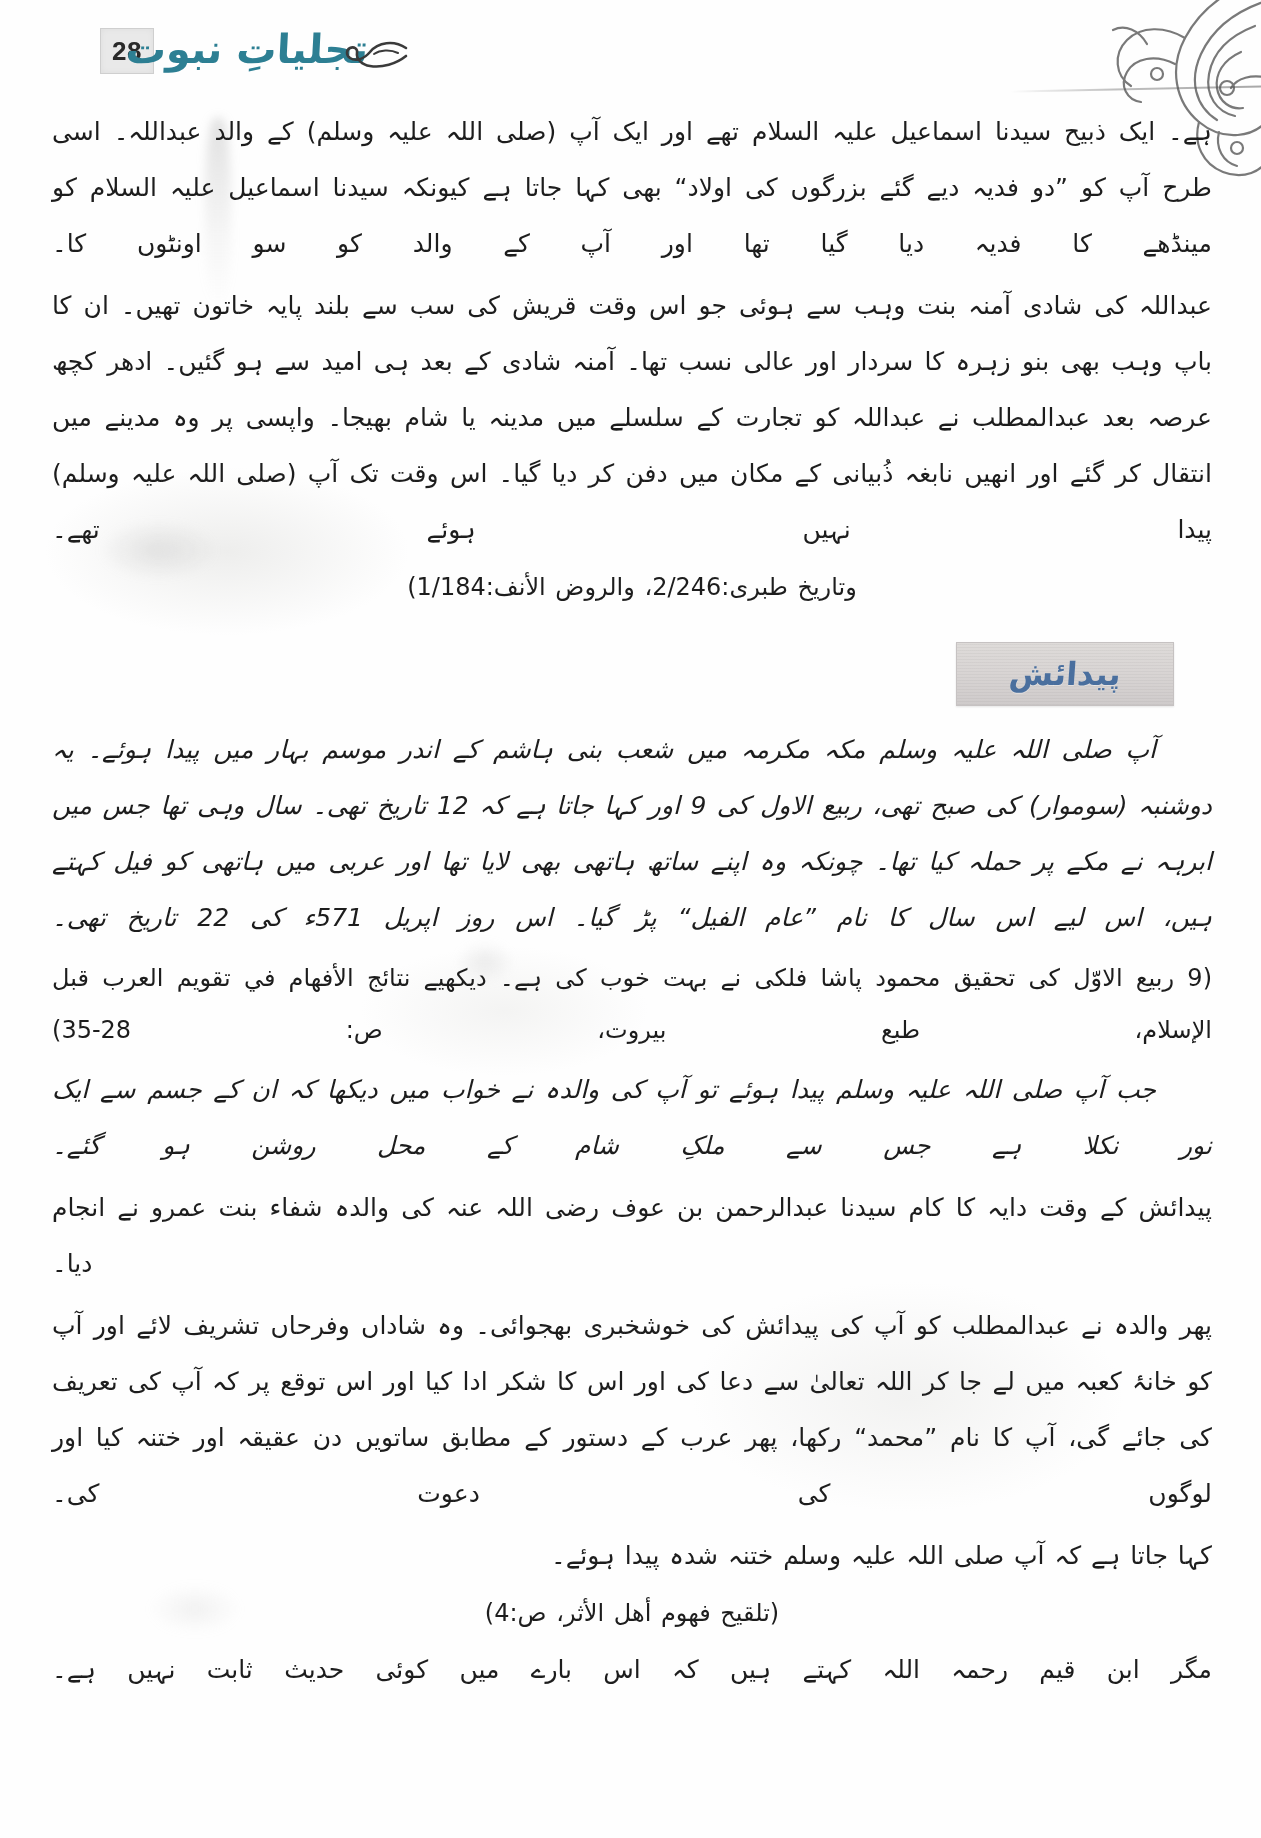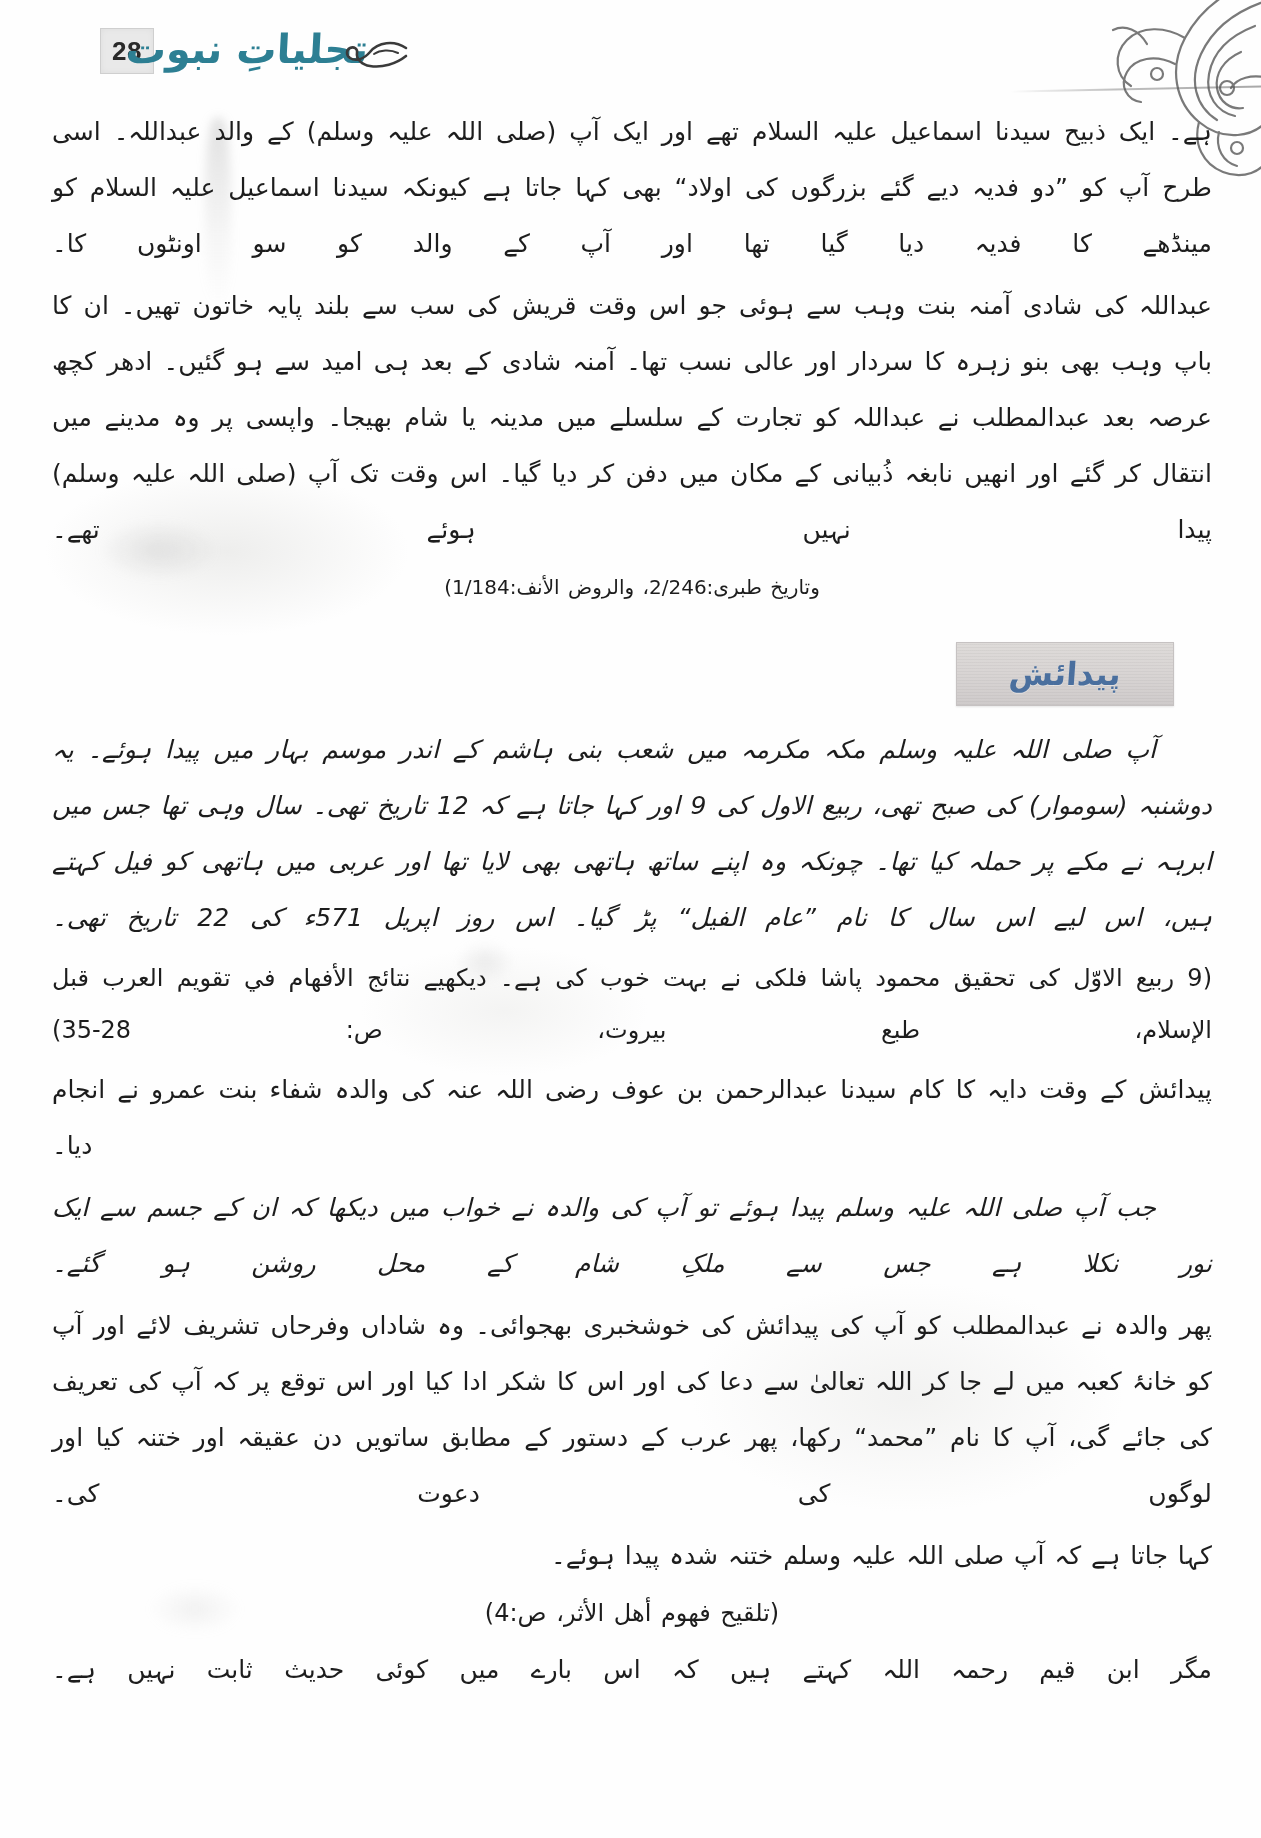--- a/index.html
+++ b/index.html
@@ -166,35 +166,35 @@
     </svg>
   </div>
 
   <div class="content">
 
     <p class="para stretch">ہے۔ ایک ذبیح سیدنا اسماعیل علیہ السلام تھے اور ایک آپ (صلی اللہ علیہ وسلم) کے والد عبداللہ۔ اسی طرح آپ کو ”دو فدیہ دیے گئے بزرگوں کی اولاد“ بھی کہا جاتا ہے کیونکہ سیدنا اسماعیل علیہ السلام کو مینڈھے کا فدیہ دیا گیا تھا اور آپ کے والد کو سو اونٹوں کا۔</p>
 
     <p class="para stretch">عبداللہ کی شادی آمنہ بنت وہب سے ہوئی جو اس وقت قریش کی سب سے بلند پایہ خاتون تھیں۔ ان کا باپ وہب بھی بنو زہرہ کا سردار اور عالی نسب تھا۔ آمنہ شادی کے بعد ہی امید سے ہو گئیں۔ ادھر کچھ عرصہ بعد عبدالمطلب نے عبداللہ کو تجارت کے سلسلے میں مدینہ یا شام بھیجا۔ واپسی پر وہ مدینے میں انتقال کر گئے اور انھیں نابغہ ذُبیانی کے مکان میں دفن کر دیا گیا۔ اس وقت تک آپ (صلی اللہ علیہ وسلم) پیدا نہیں ہوئے تھے۔</p>
 
 
-    <p class="para" style="text-align-last:center;font-size:20px;line-height:46px;">وتاریخ طبری:2/246، والروض الأنف:1/184)</p>
+    <p class="para" style="text-align-last:center;font-size:24px;line-height:46px;">وتاریخ طبری:2/246، والروض الأنف:1/184)</p>
 
     <div class="heading-wrap">
       <div class="heading-box">
         <span class="heading-text">پیدائش</span>
       </div>
     </div>
 
     <p class="para stretch first-line-indent">آپ صلی اللہ علیہ وسلم مکہ مکرمہ میں شعب بنی ہاشم کے اندر موسم بہار میں پیدا ہوئے۔ یہ دوشنبہ (سوموار) کی صبح تھی، ربیع الاول کی 9 اور کہا جاتا ہے کہ 12 تاریخ تھی۔ سال وہی تھا جس میں ابرہہ نے مکے پر حملہ کیا تھا۔ چونکہ وہ اپنے ساتھ ہاتھی بھی لایا تھا اور عربی میں ہاتھی کو فیل کہتے ہیں، اس لیے اس سال کا نام ”عام الفیل“ پڑ گیا۔ اس روز اپریل 571ء کی 22 تاریخ تھی۔</p>
 
     <p class="para stretch" style="font-size:24px;line-height:52px;">(9 ربیع الاوّل کی تحقیق محمود پاشا فلکی نے بہت خوب کی ہے۔ دیکھیے نتائج الأفهام في تقويم العرب قبل الإسلام، طبع بیروت، ص: 28-35)</p>
 
+    <p class="para stretch first-line-indent">جب آپ صلی اللہ علیہ وسلم پیدا ہوئے تو آپ کی والدہ نے خواب میں دیکھا کہ ان کے جسم سے ایک نور نکلا ہے جس سے ملکِ شام کے محل روشن ہو گئے۔</p>
+
     <p class="para" style="text-align-last:left;">پیدائش کے وقت دایہ کا کام سیدنا عبدالرحمن بن عوف رضی اللہ عنہ کی والدہ شفاء بنت عمرو نے انجام دیا۔</p>
-
-    <p class="para stretch first-line-indent">جب آپ صلی اللہ علیہ وسلم پیدا ہوئے تو آپ کی والدہ نے خواب میں دیکھا کہ ان کے جسم سے ایک نور نکلا ہے جس سے ملکِ شام کے محل روشن ہو گئے۔</p>
 
 
     <p class="para stretch">پھر والدہ نے عبدالمطلب کو آپ کی پیدائش کی خوشخبری بھجوائی۔ وہ شاداں وفرحاں تشریف لائے اور آپ کو خانۂ کعبہ میں لے جا کر اللہ تعالیٰ سے دعا کی اور اس کا شکر ادا کیا اور اس توقع پر کہ آپ کی تعریف کی جائے گی، آپ کا نام ”محمد“ رکھا، پھر عرب کے دستور کے مطابق ساتویں دن عقیقہ اور ختنہ کیا اور لوگوں کی دعوت کی۔</p>
 
 
     <p class="para" style="text-align-last:right;">کہا جاتا ہے کہ آپ صلی اللہ علیہ وسلم ختنہ شدہ پیدا ہوئے۔</p>
 
     <p class="para" style="text-align-last:center;font-size:24px;line-height:46px;">(تلقيح فهوم أهل الأثر، ص:4)</p>
 
     <p class="para stretch">مگر ابن قیم رحمہ اللہ کہتے ہیں کہ اس بارے میں کوئی حدیث ثابت نہیں ہے۔</p>

